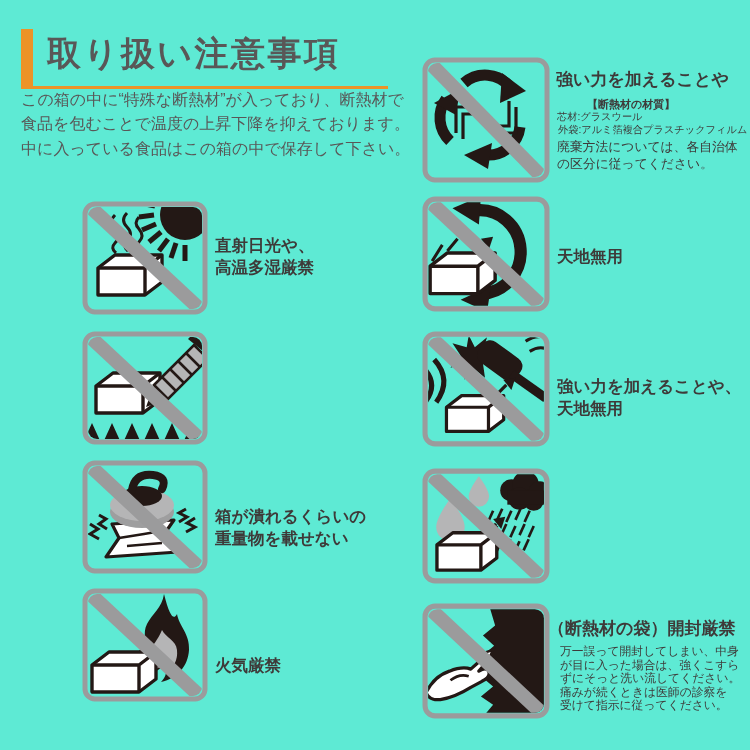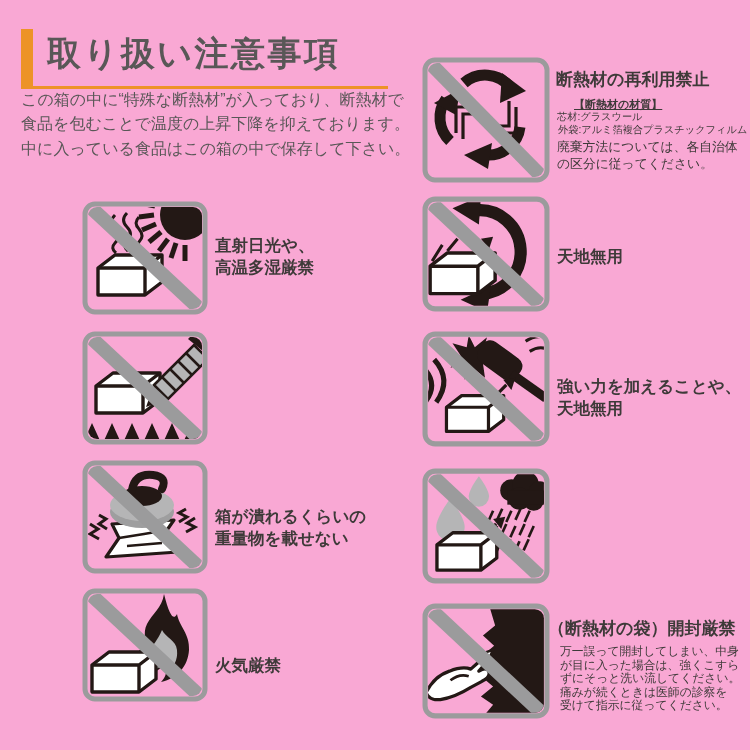--- a/index.html
+++ b/index.html
@@ -1,16 +1,16 @@
 <!DOCTYPE html>
 <html><head>
 <meta charset="utf-8">
 <style>
   html,body{margin:0;padding:0;background:#fff;}
-  .page{position:relative;width:750px;height:750px;background:#f9a8d4;overflow:hidden;
+  .page{position:relative;width:750px;height:750px;background:#5eead4;overflow:hidden;
         font-family:"Liberation Sans","DejaVu Sans",sans-serif;color:#3E3A39;}
   .abs{position:absolute;}
   .pre{white-space:pre-line;}
   .accent-bar{left:21px;top:29px;width:12px;height:60px;background:#ED9327;}
   .page-title{left:47px;top:31px;font-size:34px;font-weight:700;color:#595757;letter-spacing:2.5px;}
   .title-underline{left:21px;top:86px;width:367px;height:3px;background:#ED9327;}
   .intro{left:21px;top:88px;width:410px;font-size:16px;line-height:1.53;color:#595757;font-weight:500;}
   .wlabel{font-size:16.5px;font-weight:700;color:#3E3A39;line-height:1.36;}
   .sec-title{font-size:17px;font-weight:700;color:#3E3A39;}
   .m-header{font-size:11px;font-weight:700;color:#3E3A39;}
@@ -150,22 +150,22 @@
       <g fill="none" stroke="#231815" stroke-width="3.2">
         <path d="M48,50 H34 V76"></path>
           <path d="M55,57 H41 V82"></path>
         <path d="M80,76 H94 V50"></path>
           <path d="M73,69 H87 V44"></path>
       </g>
       <line x1="3" y1="1" x2="125" y2="125" stroke="#9B9B9C" stroke-width="14"></line>
     </g>
     <rect x="3" y="3" width="122" height="120" rx="10" fill="none" stroke="#9B9B9C" stroke-width="5"></rect>
   </svg>
-  <div class="abs sec-title" style="left:556px;top:68px;">断熱材の再利用禁止</div>
-  <div class="abs m-header" style="left:574px;top:97px;text-decoration:underline;">【断熱材の材質】</div>
+  <div class="abs sec-title" style="left:556px;top:68px;">強い力を加えることや</div>
+  <div class="abs m-header" style="left:587px;top:97px;">【断熱材の材質】</div>
   <div class="abs m-line" style="left:557px;top:110px;">芯材:グラスウール</div>
   <div class="abs m-line" style="left:558px;top:123px;">外袋:アルミ箔複合プラスチックフィルム</div>
   <div class="abs disposal pre" style="left:557px;top:139px;">廃棄方法については、各自治体
 の区分に従ってください。</div>
 
   <svg class="abs" style="left:422px;top:196px;" width="128" height="116" viewBox="0 0 126 114">
     <defs>
         <clipPath id="c6">
           <rect x="6" y="6" width="114" height="102" rx="9"></rect>
         </clipPath>

